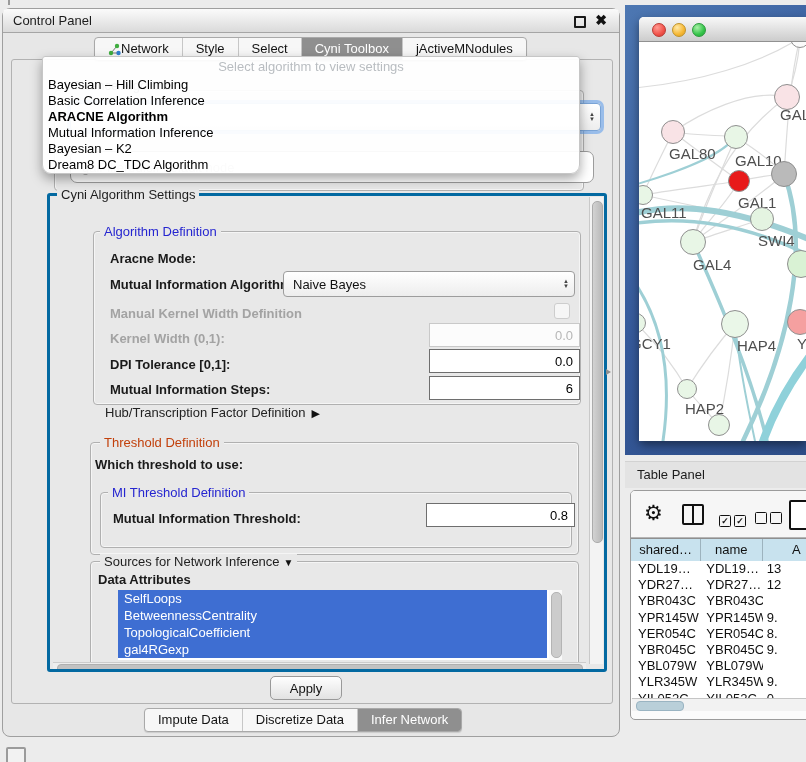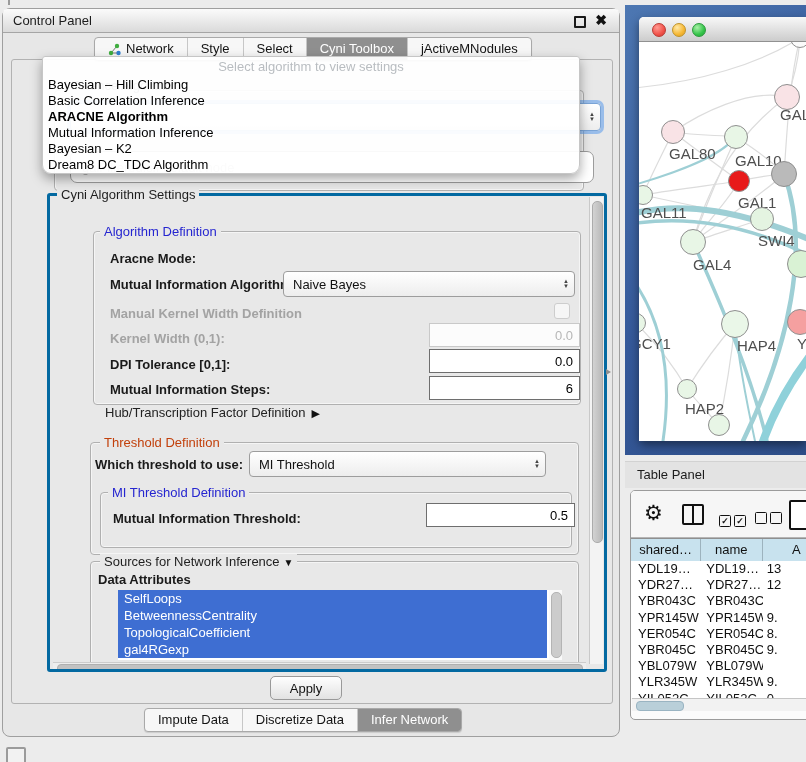--- a/index.html
+++ b/index.html
@@ -7,21 +7,21 @@
 
   
   .cp{position:absolute;left:2px;top:8px;width:616px;height:727px;background:#e7e7e7;border:1px solid #9f9f9f;border-radius:8px;}
   .cp-titlebar{position:absolute;left:0;top:0;right:0;height:23px;background:linear-gradient(#fbfbfb,#dadada);border-bottom:1px solid #a5a5a5;border-radius:4px 4px 0 0;}
   .cp-title{position:absolute;left:10px;top:4px;font-size:13px;color:#1c1c1c;}
   .float-btn{position:absolute;right:33px;top:7px;width:8px;height:8px;border:2px solid #1a1a1a;border-radius:1px;}
   .close-btn{position:absolute;right:12px;top:3px;font-size:14px;font-weight:bold;color:#111;cursor:default;}
 
   
   .tabbar{position:absolute;display:flex;height:22px;border:1px solid #a9a9a9;border-radius:4px;background:#f7f7f7;overflow:hidden;box-shadow:0 1px 1px rgba(0,0,0,0.12);z-index:20;}
-  .tab{padding:0 13px;font-size:13px;line-height:22px;color:#141414;border-right:1px solid #c7c7c7;display:flex;align-items:center;gap:5px;white-space:nowrap;}
+  .tab{padding:0 13px;font-size:13px;line-height:22px;color:#141414;border-right:1px solid #c7c7c7;display:flex;align-items:center;white-space:nowrap;}
   .tab:last-child{border-right:none;}
   .tab.selected{background:#8f8f8f;color:#fff;}
   .top-tabs{left:91px;top:28px;}
   .bottom-tabs{left:141px;top:699px;}
 
   
   .cp-content{position:absolute;left:8px;top:50px;width:600px;height:643px;background:#e8e8e8;border:1px solid #b2b2b2;border-radius:3px;}
 
   
   .gbox{position:absolute;border:1px solid #b0b0b0;border-radius:4px;box-shadow:inset 0 0 0 1px rgba(255,255,255,0.55);}
@@ -201,33 +201,26 @@
           </div>
 
         <span class="flabel plain" style="left:55px;top:209px;">
           <span>Hub/Transcription Factor Definition</span><span class="arrow-right">▶</span>
         </span>
 
         <div class="gbox" style="left:40px;top:246px;width:487px;height:111px;"></div>
         <span class="glabel green" style="left:50px;top:239px;">Threshold Definition</span>
 
         <span class="flabel" style="left:43px;top:261px;width:150px;text-align:right;">Which threshold to use:</span>
-        <div class="combo" style="left:199px;top:255px;width:295px;height:24px;">
-          <span class="cval">MI Threshold</span>
-          <span class="spin">
-              <span>▲</span>
-              <span>▼</span>
-            </span>
-        </div>
 
         <div class="gbox" style="left:50px;top:296px;width:470px;height:54px;"></div>
         <span class="glabel blue" style="left:58px;top:289px;">MI Threshold Definition</span>
         <span class="flabel" style="left:63px;top:315px;">Mutual Information Threshold:</span>
         <div class="tfield" style="left:376px;top:307px;width:141px;height:22px;">
-            <span>0.5</span>
+            <span>0.8</span>
           </div>
 
         <div class="gbox" style="left:40px;top:365px;width:487px;height:130px;"></div>
         <span class="glabel" style="left:50px;top:358px;">
           <span>Sources for Network Inference</span><span class="arrow-down">▼</span>
         </span>
         <span class="flabel" style="left:48px;top:376px;">Data Attributes</span>
         <div class="attr-list">
           <div class="attr-scroll">
               <div class="thumb"></div>

